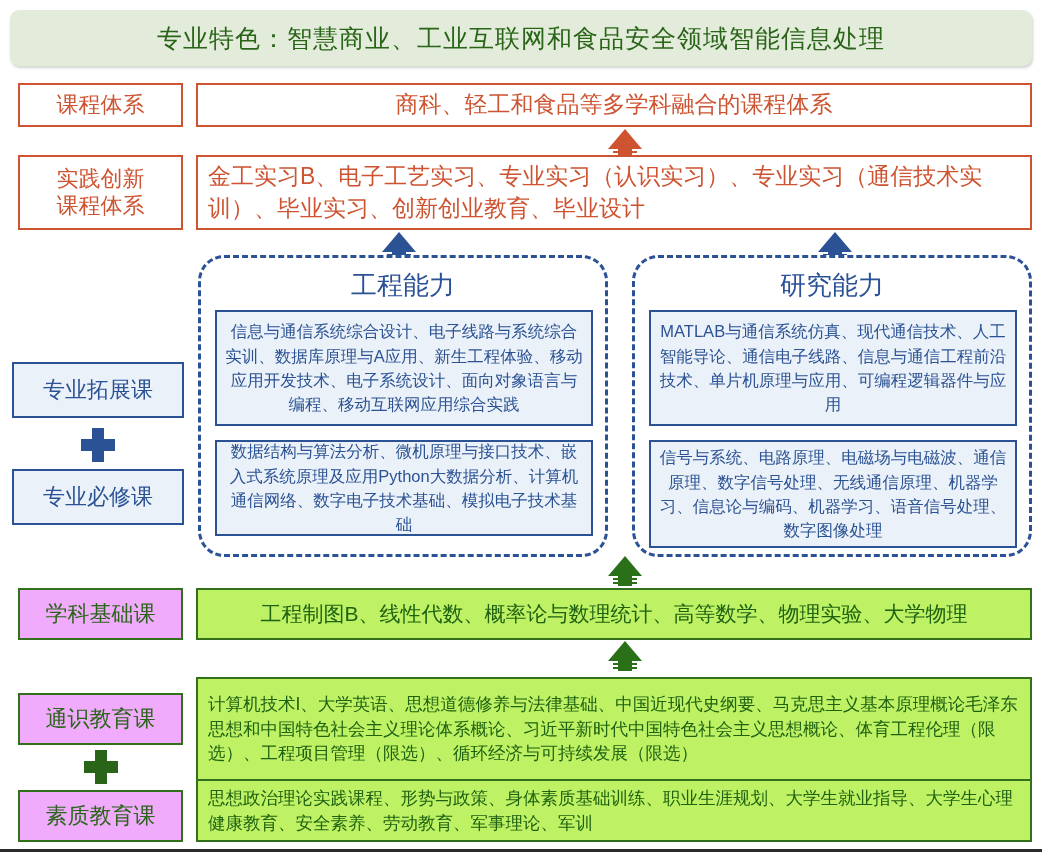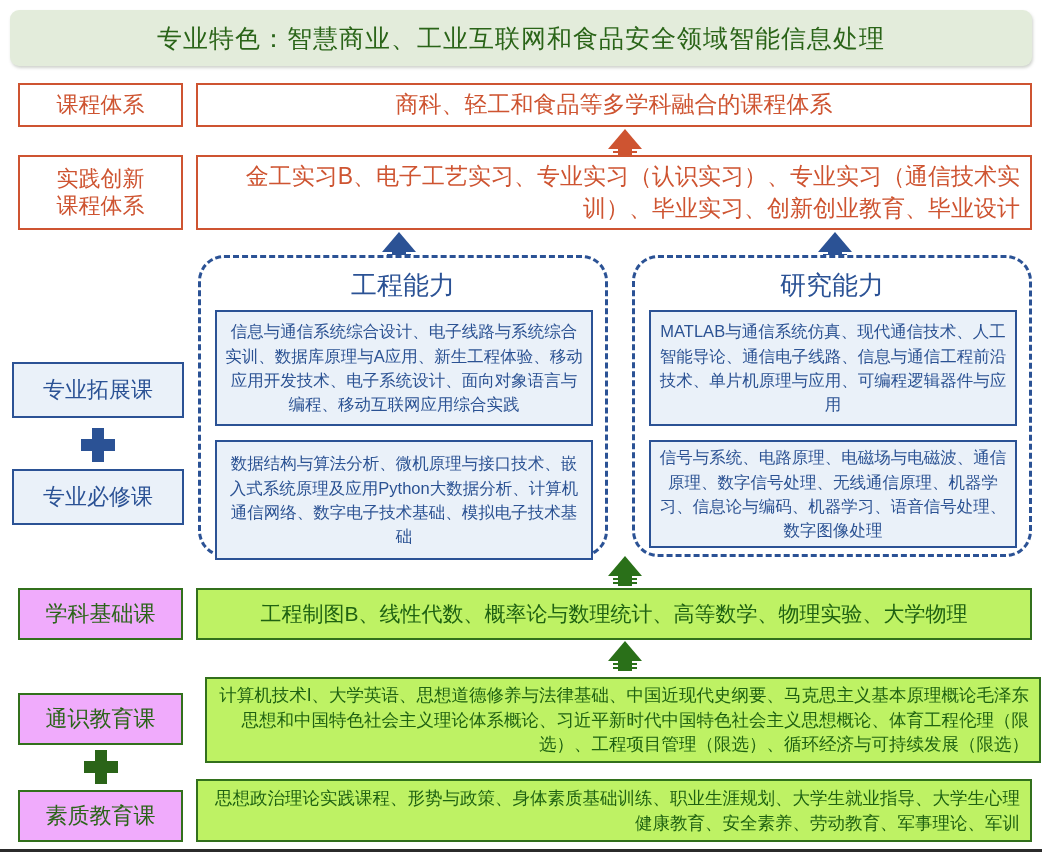--- a/index.html
+++ b/index.html
@@ -47,21 +47,21 @@
   .chip-green {
     border: 2px solid #32701c;
     color: #2a6418;
     background: #f0abfc;
     font-size: 22px;
   }
 
   
   .wbox {
     display: flex; align-items: center; justify-content: center;
-    text-align: right;
+    text-align: left;
     padding: 8px 10px;
   }
   .wbox-orange {
     border: 2px solid #ce5431;
     color: #ce5431;
     background: #ffffff;
     font-size: 23px;
     line-height: 1.35;
   }
   .wbox-green {
@@ -170,21 +170,21 @@
   <div class="abs arrow arrow-blue" style="left:818px; top:232px; height:28px;">
     <span class="head" style="top:0;"></span>
     <span class="shaft" style="top:19px; height:9px;"></span>
     <span class="plate" style="top:22px;"></span>
     <span class="plate" style="top:26px;"></span>
   </div>
 
   <div class="abs dashed" style="left:198px; top:255px; width:410px; height:302px;text-decoration:underline;">
     <div class="cap-title">工程能力</div>
     <div class="cbox" style="left:14px; top:52px; width:378px; height:116px;">信息与通信系统综合设计、电子线路与系统综合实训、数据库原理与A应用、新生工程体验、移动应用开发技术、电子系统设计、面向对象语言与编程、移动互联网应用综合实践</div>
-    <div class="cbox" style="left:14px; top:182px; width:378px; height:120px;">数据结构与算法分析、微机原理与接口技术、嵌入式系统原理及应用Python大数据分析、计算机通信网络、数字电子技术基础、模拟电子技术基础</div>
+    <div class="cbox" style="left:14px; top:182px; width:378px; height:96px;">数据结构与算法分析、微机原理与接口技术、嵌入式系统原理及应用Python大数据分析、计算机通信网络、数字电子技术基础、模拟电子技术基础</div>
   </div>
 
   <div class="abs dashed" style="left:632px; top:255px; width:400px; height:302px;">
     <div class="cap-title">研究能力</div>
     <div class="cbox" style="left:14px; top:52px; width:368px; height:116px;">MATLAB与通信系统仿真、现代通信技术、人工智能导论、通信电子线路、信息与通信工程前沿技术、单片机原理与应用、可编程逻辑器件与应用</div>
     <div class="cbox" style="left:14px; top:182px; width:368px; height:108px;">信号与系统、电路原理、电磁场与电磁波、通信原理、数字信号处理、无线通信原理、机器学习、信息论与编码、机器学习、语音信号处理、数字图像处理</div>
   </div>
 
   <div class="abs chip chip-blue" style="left:12px; top:362px; width:172px; height:56px;text-align:center;">专业拓展课</div>
   <div class="plus plus-blue" style="left:81px; top:428px;"></div>
@@ -202,20 +202,20 @@
 
   <div class="abs arrow arrow-green" style="left:608px; top:641px; height:30px;">
     <span class="head" style="top:0;"></span>
     <span class="shaft" style="top:19px; height:11px;"></span>
     <span class="plate" style="top:22px;"></span>
     <span class="plate" style="top:26px;"></span>
   </div>
 
   <div class="abs chip chip-green" style="left:18px; top:693px; width:165px; height:52px;">通识教育课</div>
   <div class="plus plus-green" style="left:84px; top:750px;"></div>
-  <div class="abs wbox wbox-green small" style="left:205px; top:677px; width:836px; height:86px;">计算机技术I、大学英语、思想道德修养与法律基础、中国近现代史纲要、马克思主义基本原理概论毛泽东思想和中国特色社会主义理论体系概论、习近平新时代中国特色社会主义思想概论、体育工程伦理（限选）、工程项目管理（限选）、循环经济与可持续发展（限选）</div>
+  <div class="abs wbox wbox-green small" style="left:196px; top:677px; width:836px; height:104px;">计算机技术I、大学英语、思想道德修养与法律基础、中国近现代史纲要、马克思主义基本原理概论毛泽东思想和中国特色社会主义理论体系概论、习近平新时代中国特色社会主义思想概论、体育工程伦理（限选）、工程项目管理（限选）、循环经济与可持续发展（限选）</div>
 
   <div class="abs chip chip-green" style="left:18px; top:790px; width:165px; height:52px;">素质教育课</div>
   <div class="abs wbox wbox-green small" style="left:196px; top:779px; width:836px; height:63px;">思想政治理论实践课程、形势与政策、身体素质基础训练、职业生涯规划、大学生就业指导、大学生心理健康教育、安全素养、劳动教育、军事理论、军训</div>
 
   <div class="abs bottom-rule"></div>
 
 </div>
 
 </body></html>

